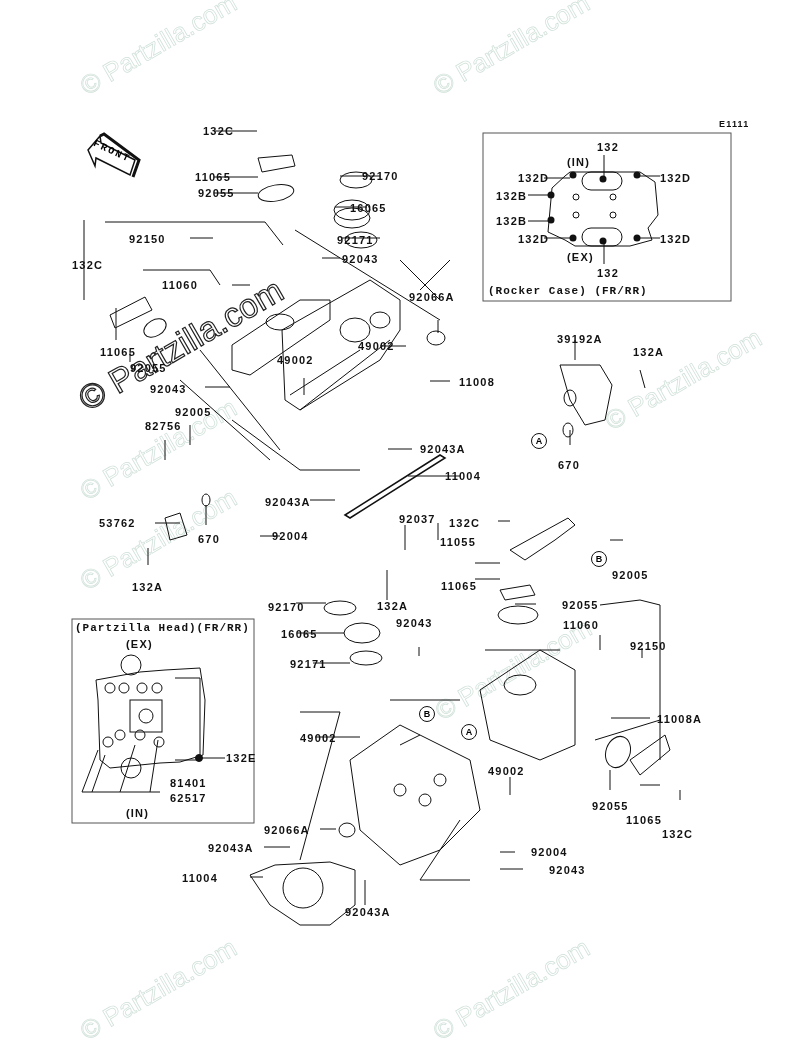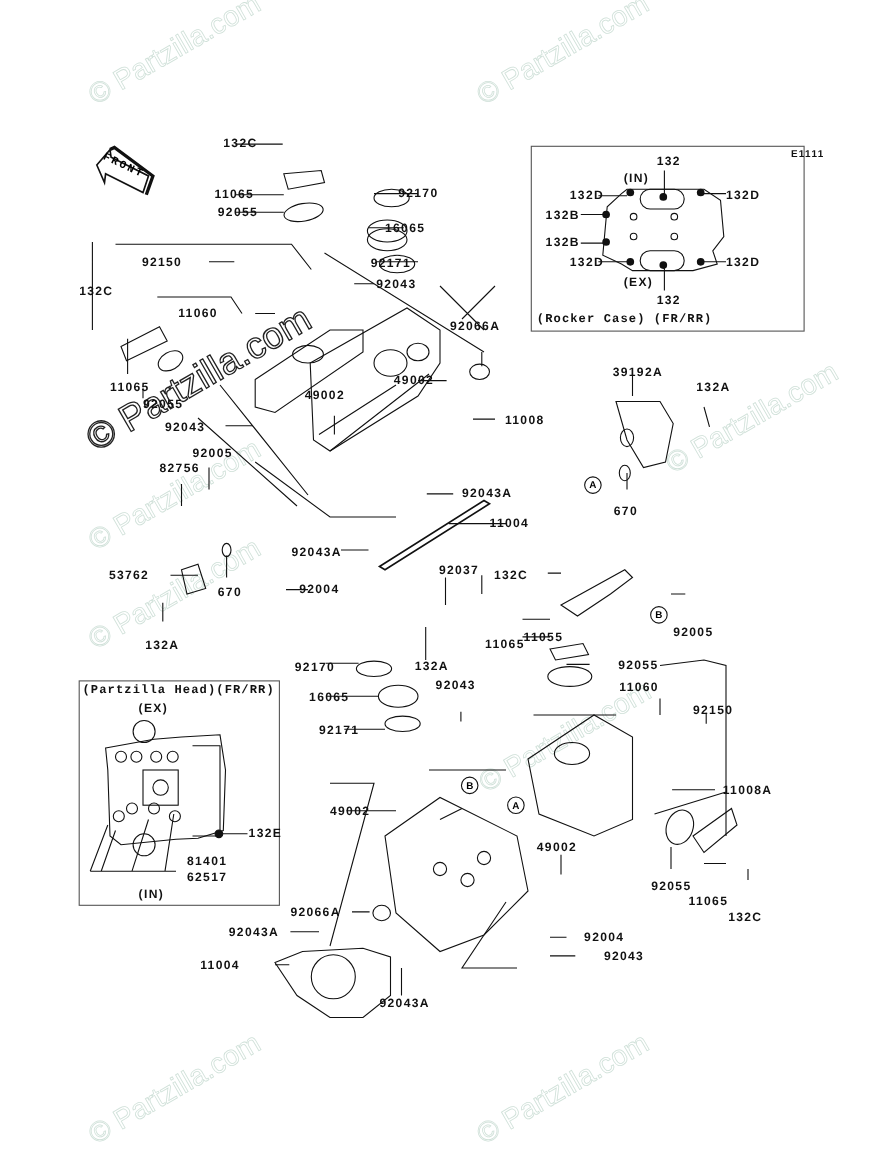--- a/index.html
+++ b/index.html
@@ -151,21 +151,21 @@
 
       <path d="M105,222 L265,222 L283,245 M143,270 L210,270 L220,285 M400,260 L440,300 M450,260 L420,290
                M295,230 L440,320 M200,350 L280,450 M180,380 L270,460 M232,420 L300,470 L360,470
                M600,605 L640,600 L660,605 L660,760 M485,650 L560,650 M300,712 L340,712 L300,860
                M390,700 L460,700 M460,820 L420,880 L470,880 M595,740 L660,720"></path>
     </g>
   </svg>
 
   <div class="front" style="left:92px;top:146px;">FRONT</div>
 
-  <div class="lbl" style="left:690px;top:134px;font-size:9px;padding-left:29px;">E1111</div>
+  <div class="lbl" style="left:690px;top:118px;font-size:9px;padding-left:29px;">E1111</div>
 
   <div class="lbl" style="left:597px;top:141px;">132</div>
   <div class="lbl" style="left:567px;top:156px;">(IN)</div>
   <div class="lbl" style="left:518px;top:172px;">132D</div>
   <div class="lbl" style="left:660px;top:172px;">132D</div>
   <div class="lbl" style="left:496px;top:190px;">132B</div>
   <div class="lbl" style="left:496px;top:215px;">132B</div>
   <div class="lbl" style="left:518px;top:233px;">132D</div>
   <div class="lbl" style="left:660px;top:233px;">132D</div>
   <div class="lbl" style="left:567px;top:251px;">(EX)</div>
@@ -208,21 +208,21 @@
   <div class="lbl" style="left:265px;top:496px;">92043A</div>
   <div class="lbl" style="left:379px;top:513px;margin-left:20px;">92037</div>
   <div class="lbl" style="left:557px;top:333px;">39192A</div>
   <div class="lbl" style="left:633px;top:346px;">132A</div>
   <div class="lbl" style="left:558px;top:459px;">670</div>
   <div class="lbl" style="left:99px;top:517px;">53762</div>
   <div class="lbl" style="left:198px;top:533px;">670</div>
   <div class="lbl" style="left:272px;top:530px;">92004</div>
   <div class="lbl" style="left:132px;top:581px;">132A</div>
   <div class="lbl" style="left:449px;top:517px;">132C</div>
-  <div class="lbl" style="left:440px;top:574px;margin-left:36px;">11055</div>
+  <div class="lbl" style="left:440px;top:536px;">11055</div>
   <div class="lbl" style="left:377px;top:600px;">132A</div>
   <div class="lbl" style="left:441px;top:580px;">11065</div>
   <div class="lbl" style="left:612px;top:569px;">92005</div>
   <div class="lbl" style="left:268px;top:601px;">92170</div>
   <div class="lbl" style="left:562px;top:599px;">92055</div>
   <div class="lbl" style="left:281px;top:628px;">16065</div>
   <div class="lbl" style="left:396px;top:617px;">92043</div>
   <div class="lbl" style="left:563px;top:619px;">11060</div>
   <div class="lbl" style="left:630px;top:640px;">92150</div>
   <div class="lbl" style="left:290px;top:658px;">92171</div>

